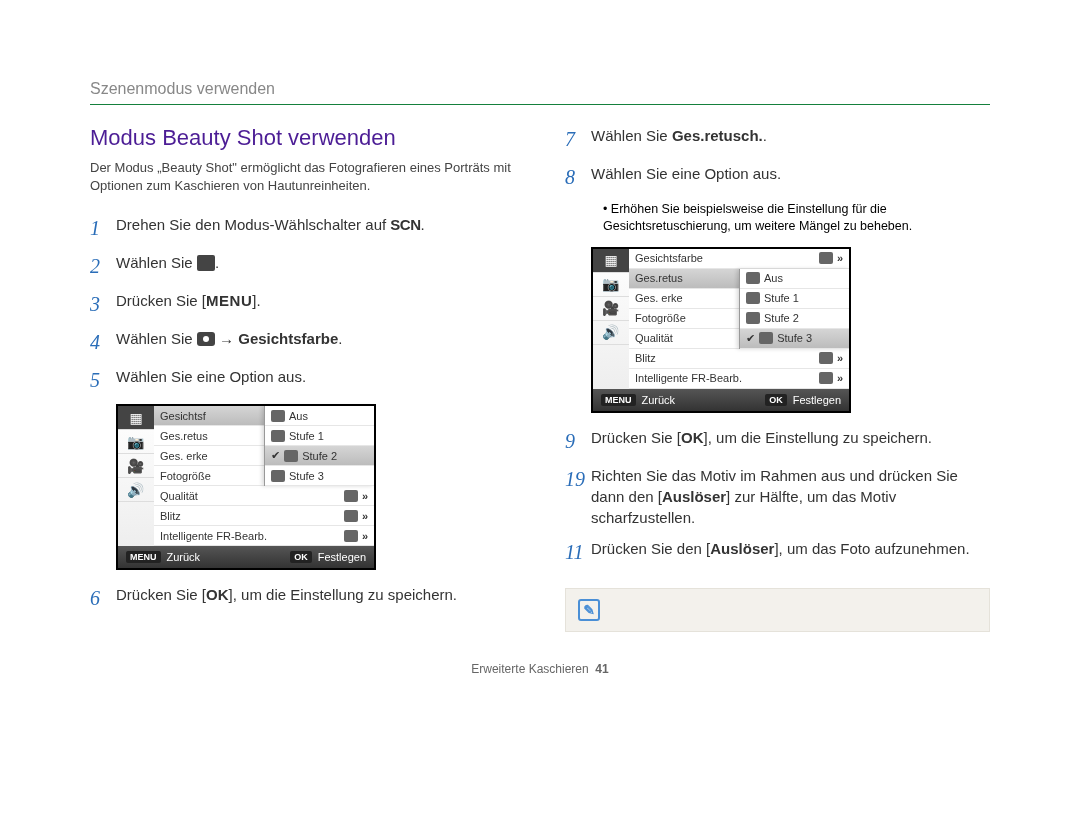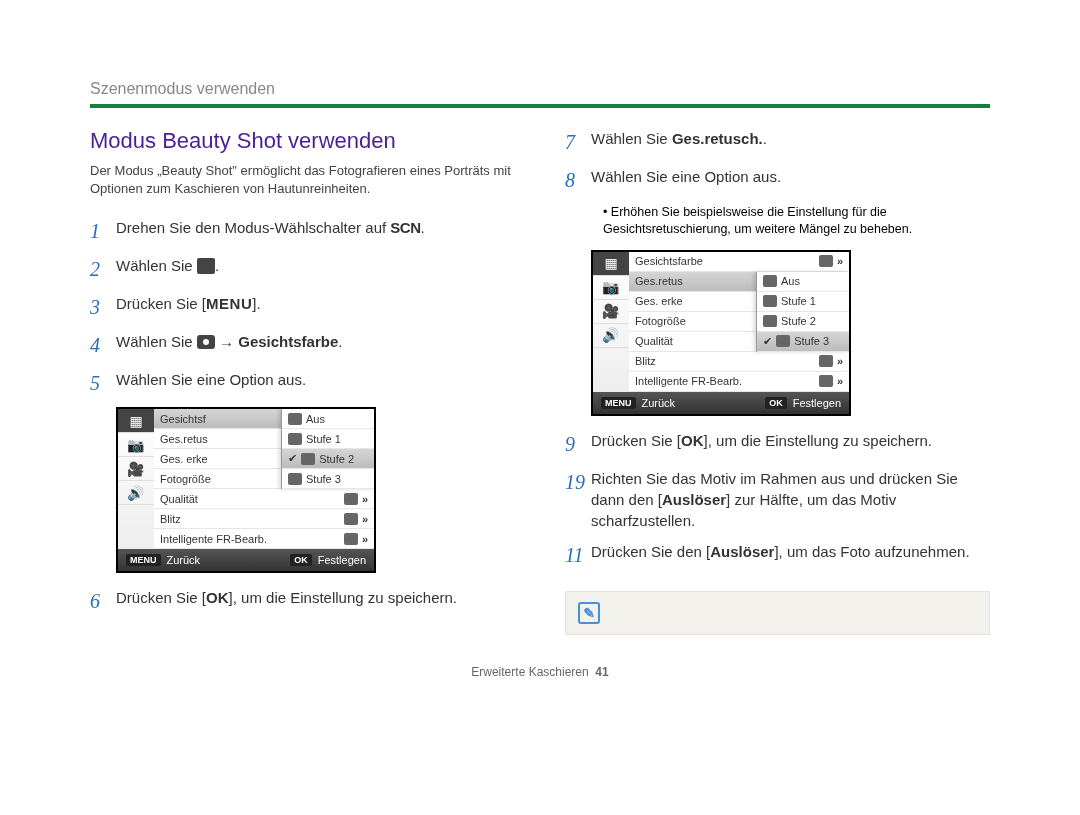--- a/index.html
+++ b/index.html
@@ -9,21 +9,21 @@
     color: #333;
     width: 1080px;
     height: 815px;
     padding: 80px 90px 30px 90px;
     background: #fff;
   }
   .breadcrumb {
     color: #888;
     font-size: 16px;
     font-weight: 300;
-    border-bottom: 4px solid #15803d;
+    border-bottom: 1px solid #15803d;
     padding-bottom: 6px;
     margin-bottom: 20px;
   }
   .cols {
     display: flex;
     gap: 50px;
   }
   .col {
     flex: 1;
   }
@@ -147,21 +147,21 @@
     border-bottom: 1px solid #e6e6e6;
     justify-content: space-between;
     background:#fff;
   }
   .cm-row.sel { background: linear-gradient(#d5d5d5,#bcbcbc); }
   .cm-row .lbl { white-space: nowrap; overflow:hidden; }
   .cm-row .val { font-size:11px; color:#333; display:flex; align-items:center; gap:4px;}
   .cm-popup {
     position:absolute;
     top:0; right:0;
-    width: 93px;
+    width: 110px;
     background:#fff;
     border-left:1px solid #999;
     box-shadow: -2px 0 4px rgba(0,0,0,.15);
   }
   .cm-popup .cm-row { border-bottom:1px solid #e6e6e6; }
   .cm-popup .cm-row.sel { background: linear-gradient(#d5d5d5,#bcbcbc); }
   .cm-footer {
     height: 22px;
     background: linear-gradient(#555,#333);
     color:#fff;

